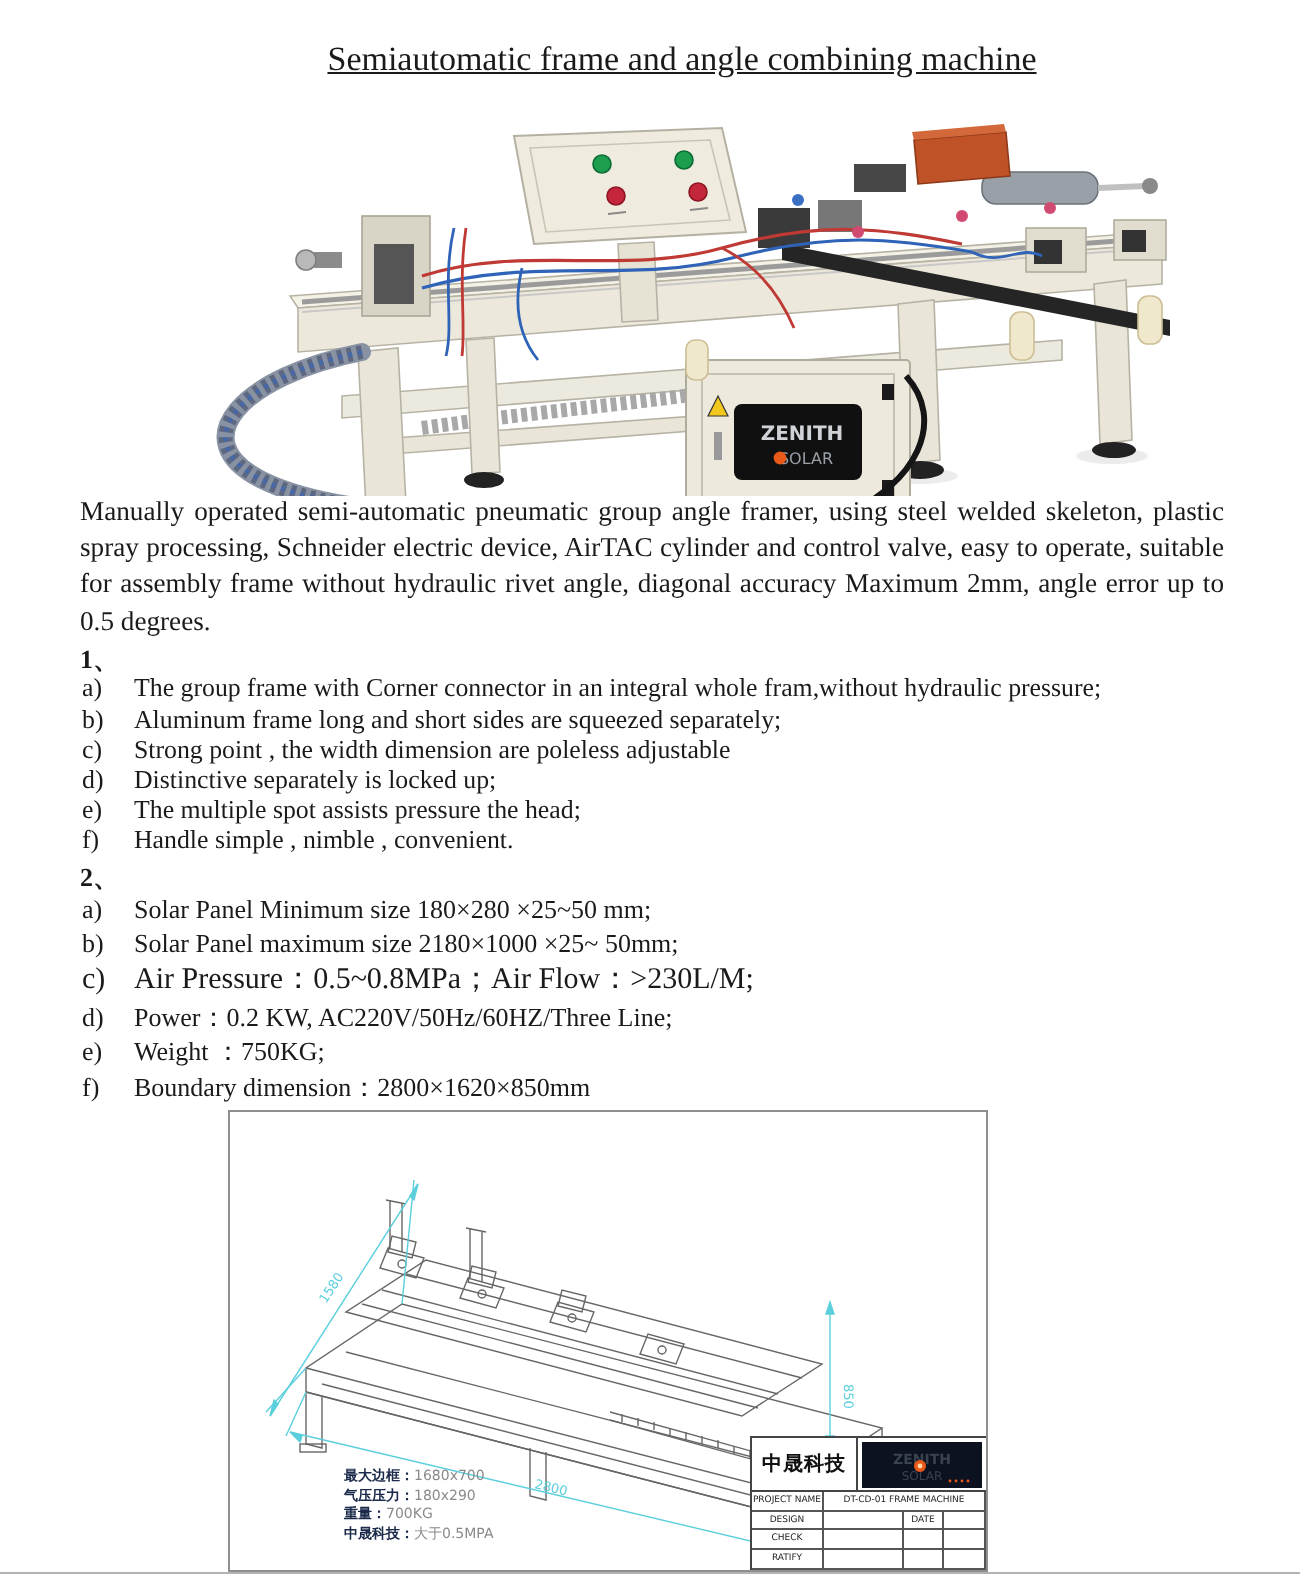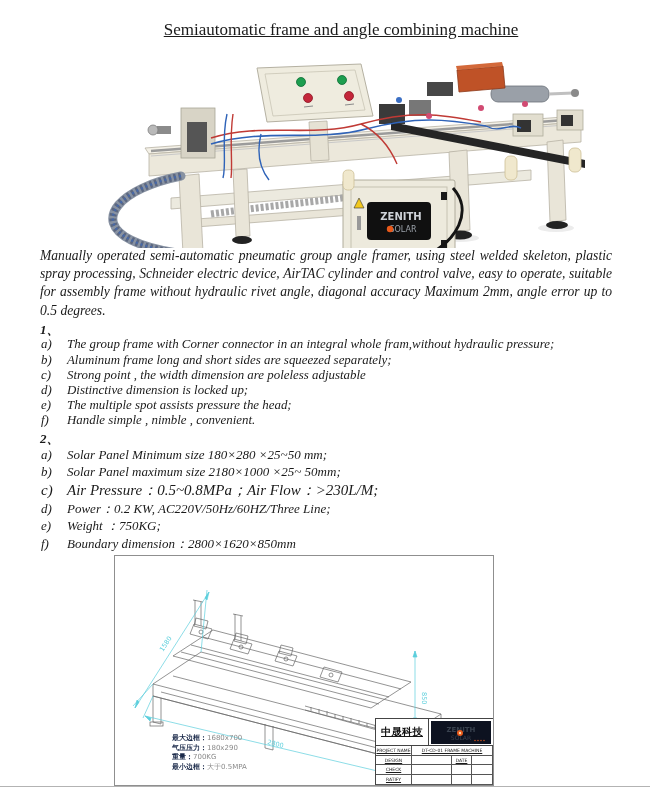--- a/index.html
+++ b/index.html
@@ -5,41 +5,41 @@
   html,body{margin:0;padding:0;}
   body{
     width:650px;height:791px;position:relative;background:#ffffff;
     font-family:"Liberation Serif", serif;color:#1a1a1a;overflow:hidden;
   }
   .title{
     position:absolute;top:4px;left:0;width:650px;text-align:center;
     font-size:17px;font-weight:normal;margin:16px;text-decoration:underline;
   }
   .photo{position:absolute;left:61px;top:30px;}
-  .content{position:absolute;left:40px;top:247px;width:572px;font-style:italic;}
+  .content{position:absolute;left:40px;top:247px;width:572px;}
   .intro{margin:0;font-size:13.6px;line-height:18.2px;text-align:justify;}
   .sec-head{display:flex;font-weight:bold;font-size:13px;line-height:15.5px;margin-top:2px;}
   .sec-num{width:26px;flex:none;}
   .item{display:flex;font-size:12.9px;line-height:15.2px;}
   .item .letter{width:26px;flex:none;padding-left:1px;}
   .item .itext{flex:1;}
   .spec .item{font-size:13px;line-height:17.3px;}
   .spec .item.big{font-size:15px;line-height:19.5px;}
   .drawing-box{
     position:absolute;left:114px;top:555px;width:378px;height:229px;
     border:1px solid #8f8f8f;background:#fff;
   }
   .iso{position:absolute;left:0;top:0;}
   .annos{position:absolute;left:57px;top:178px;font-size:7px;line-height:9.6px;font-family:"DejaVu Sans",sans-serif;}
   .anno .alabel{font-weight:bold;color:#1b2a4a;}
   .anno .avalue{color:#8a8a8a;}
   .tblock{
     position:absolute;left:260px;top:162px;width:117px;height:66px;
     border-left:1px solid #444;border-top:1px solid #444;
-    font-family:"DejaVu Sans",sans-serif;background:#fff;text-decoration:underline;
+    font-family:"DejaVu Sans",sans-serif;background:#fff;
   }
   .tb-top{display:grid;grid-template-columns:53px 64px;height:27px;}
   .tb-company{
     border-right:1px solid #444;border-bottom:1px solid #444;
     font-size:10px;font-weight:bold;display:flex;align-items:center;justify-content:center;
     letter-spacing:0.5px;color:#111;
   }
   .tb-logo{border-bottom:1px solid #444;background:#fff;display:flex;align-items:center;justify-content:center;}
   .tb-row{display:grid;grid-template-columns:36px 40px 20px 21px;height:9.7px;}
   .tb-row.r1{grid-template-columns:36px 81px;}
@@ -183,21 +183,21 @@
     <div class="item">
         <span class="letter">b)</span>
         <span class="itext">Aluminum frame long and short sides are squeezed separately;</span>
       </div>
     <div class="item">
         <span class="letter">c)</span>
         <span class="itext">Strong point , the width dimension are poleless adjustable</span>
       </div>
     <div class="item">
         <span class="letter">d)</span>
-        <span class="itext">Distinctive dimension is locked up;</span>
+        <span class="itext">Distinctive separately is locked up;</span>
       </div>
     <div class="item">
         <span class="letter">e)</span>
         <span class="itext">The multiple spot assists pressure the head;</span>
       </div>
     <div class="item">
         <span class="letter">f)</span>
         <span class="itext">Handle simple , nimble , convenient.</span>
       </div>
 
@@ -318,21 +318,21 @@
         <text transform="translate(48,96) rotate(-57)">1580</text>
         <text transform="translate(152,188) rotate(13.4)">2800</text>
         <text transform="translate(307,136) rotate(90)">850</text>
       </g>
     </svg>
 
     <div class="annos">
       <div class="anno"><span class="alabel">最大边框：</span><span class="avalue">1680x700</span></div>
       <div class="anno"><span class="alabel">气压压力：</span><span class="avalue">180x290</span></div>
       <div class="anno"><span class="alabel">重量：</span><span class="avalue">700KG</span></div>
-      <div class="anno"><span class="alabel">最小边框：</span><span class="avalue">大于0.5MPA</span></div>
+      <div class="anno"><span class="alabel">中晟科技：</span><span class="avalue">大于0.5MPA</span></div>
     </div>
 
     <div class="tblock">
       <div class="tb-top">
         <div class="tb-company">中晟科技</div>
         <div class="tb-logo">
           <svg width="60" height="23" viewBox="0 0 60 23">
             <rect x="0" y="0" width="60" height="23" fill="#0d1220"></rect>
             <text x="30" y="11" font-family="DejaVu Sans, sans-serif" font-size="7" font-weight="bold" fill="#39424f" text-anchor="middle">ZENITH</text>
             <text x="30" y="19" font-family="DejaVu Sans, sans-serif" font-size="6" fill="#39424f" text-anchor="middle">SOLAR</text>

